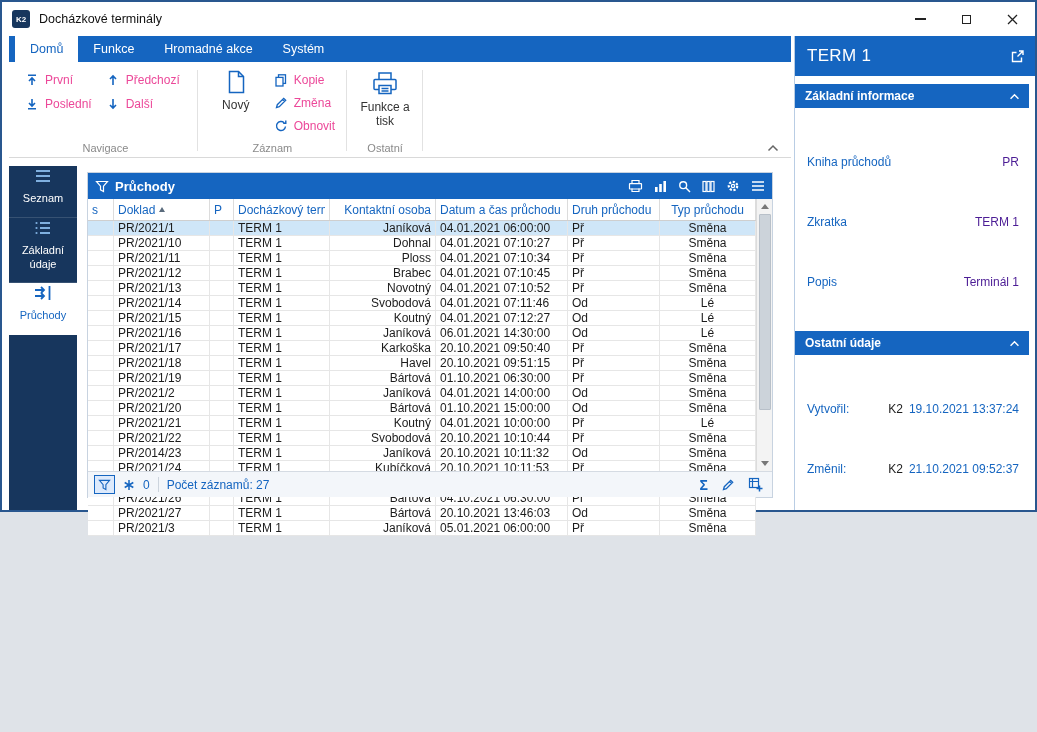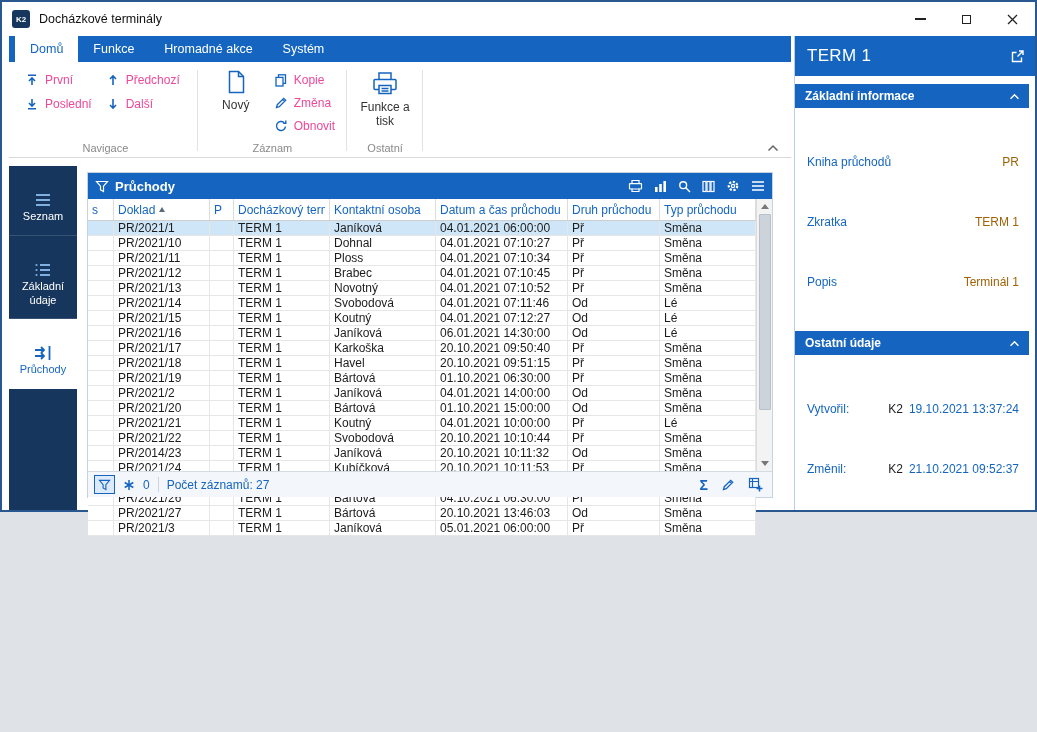--- a/index.html
+++ b/index.html
@@ -42,21 +42,21 @@
   .big-btn{ width:60px; display:flex; flex-direction:column; align-items:center; padding-top:5px; gap:3px;
             font-size:12px; color:#333; text-align:center; }
   .big-btn .icn{ color:var(--accent); display:flex; }
   .smallcol{ display:flex; flex-direction:column; gap:7px; padding-top:8px; margin-left:4px; }
   .ribbon-collapse{ position:absolute; right:12px; bottom:5px; color:#666; display:flex; }
 
   
   .workspace{ flex:1; position:relative; background:#fff; min-height:0; }
   .sidebar{ position:absolute; left:0; top:8px; bottom:0; width:68px; background:var(--navy);
             display:flex; flex-direction:column; }
-  .side-item{ padding:24px 2px 11px; display:flex; flex-direction:column; align-items:center; 
+  .side-item{ padding:0 2px 11px; display:flex; flex-direction:column; align-items:center; gap:6px;
               color:#fff; font-size:11px; text-align:center; border-bottom:1px solid rgba(255,255,255,.14); line-height:1.25; }
   .side-item .icn{ color:var(--icon-light); display:flex; }
   .side-item.active{ background:#fff; color:var(--accent); }
   .side-item.active .icn{ color:var(--accent); }
 
   
   .panel{ position:absolute; left:78px; top:14px; right:18px; bottom:12px; display:flex; flex-direction:column;
           border:1px solid #c8d3e0; background:#fff; }
   .panel-header{ height:26px; background:var(--accent); color:#fff; display:flex; align-items:center; padding:0 7px; flex-shrink:0; }
   .panel-title{ font-weight:bold; font-size:13px; margin-left:6px; }
@@ -70,22 +70,22 @@
           border-right:1px solid #dcdcdc; overflow:hidden; white-space:nowrap; }
   .htext{ overflow:hidden; white-space:nowrap; }
   .sort-tri{ width:0; height:0; border-left:3.5px solid transparent; border-right:3.5px solid transparent;
              border-bottom:5px solid #5a6b7c; margin-left:4px; flex-shrink:0; }
   .grid-body{ flex:1; display:flex; flex-direction:column; min-height:0; }
   .grow{ flex:1; display:flex; border-bottom:1px solid #e6e6e6; background:#fff; }
   .grow.sel{ background:var(--sel); }
   .cell{ padding:0 4px; display:flex; align-items:center; font-size:12px; color:#1c1c1c;
          border-right:1px solid #e6e6e6; overflow:hidden; white-space:nowrap; }
   .c0{ width:26px; flex-shrink:0; } .c1{ width:96px; flex-shrink:0; } .c2{ width:24px; flex-shrink:0; }
-  .c3{ width:96px; flex-shrink:0; } .c4{ width:106px; flex-shrink:0; } .c5{ width:132px; flex-shrink:0; }
-  .c6{ width:92px; flex-shrink:0; } .c7{ flex:1; min-width:0; }
+  .c3{ width:96px; flex-shrink:0; } .c4{ width:106px; flex-shrink:0;justify-content:flex-end; } .c5{ width:132px; flex-shrink:0; }
+  .c6{ width:92px; flex-shrink:0; } .c7{ flex:1; min-width:0;justify-content:center; }
 
   .vscroll{ width:16px; border-left:1px solid #dcdcdc; background:#f3f3f3; display:flex; flex-direction:column; align-items:center; flex-shrink:0; }
   .sbtn{ height:15px; width:100%; display:flex; align-items:center; justify-content:center; }
   .tri-up{ width:0; height:0; border-left:4px solid transparent; border-right:4px solid transparent; border-bottom:5px solid #777; }
   .tri-down{ width:0; height:0; border-left:4px solid transparent; border-right:4px solid transparent; border-top:5px solid #777; }
   .sthumb{ width:12px; height:72%; background:#ccd3da; border:1px solid #b8c0c9; border-radius:1px; }
   .strack{ flex:1; }
 
   .statusbar{ height:26px; border-top:1px solid #d5dbe3; background:#f3f6fa; display:flex; align-items:center;
               padding:0 6px; gap:8px; flex-shrink:0; font-size:12px; color:var(--accent); }
@@ -102,21 +102,21 @@
   .term-title{ font-size:17px; letter-spacing:.3px; }
   .term-header .icn{ margin-left:auto; display:flex; color:#fff; }
   .section{ margin:8px 6px 0 0; }
   .section.second{ margin-top:38px; }
   .sec-header{ height:24px; background:var(--accent); color:#fff; display:flex; align-items:center;
                padding:0 9px 0 10px; font-weight:bold; font-size:12px; }
   .sec-header .icn{ margin-left:auto; display:flex; color:#fff; }
   .sec-body{ padding:5px 10px 0 12px; }
   .frow{ height:22px; display:flex; align-items:center; font-size:12px;margin-top:38px; }
   .flabel{ color:var(--accent); }
-  .fvalue{ margin-left:auto; color:#a16207; }
+  .fvalue{ margin-left:auto; color:#4c1d95; }
   .fuser{ margin-left:auto; color:#1c1c1c; }
   .fdate{ color:var(--accent); margin-left:6px; }
 </style>
 </head>
 <body>
 
 <div class="window">
 
   <div class="titlebar">
     <span class="k2logo">K2</span>

